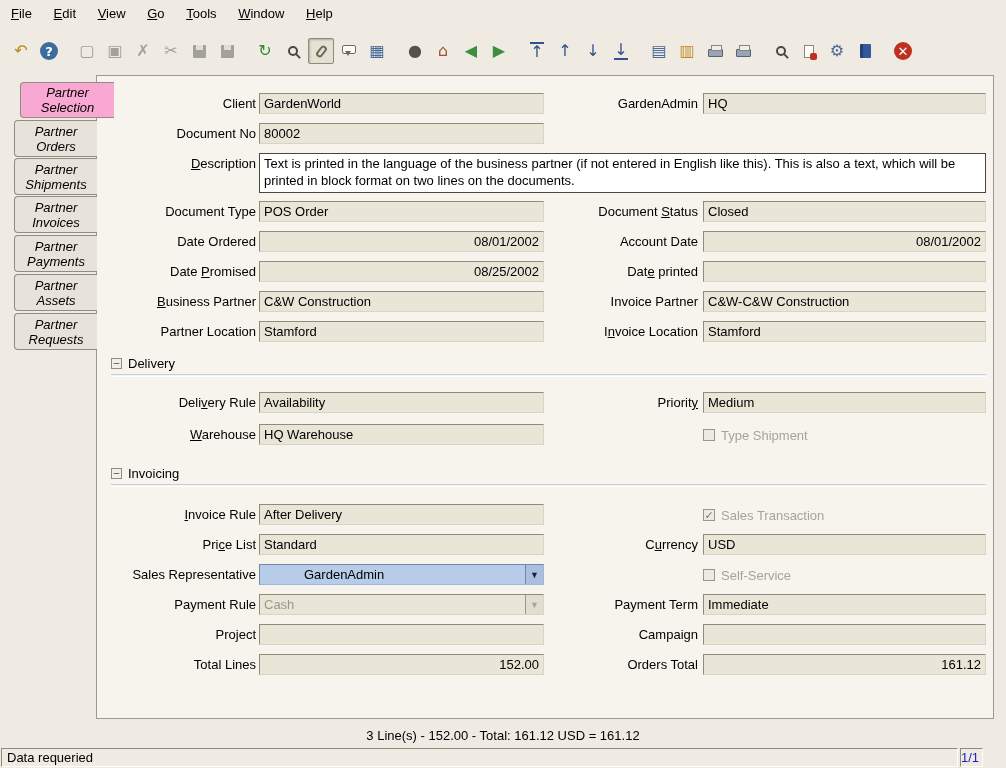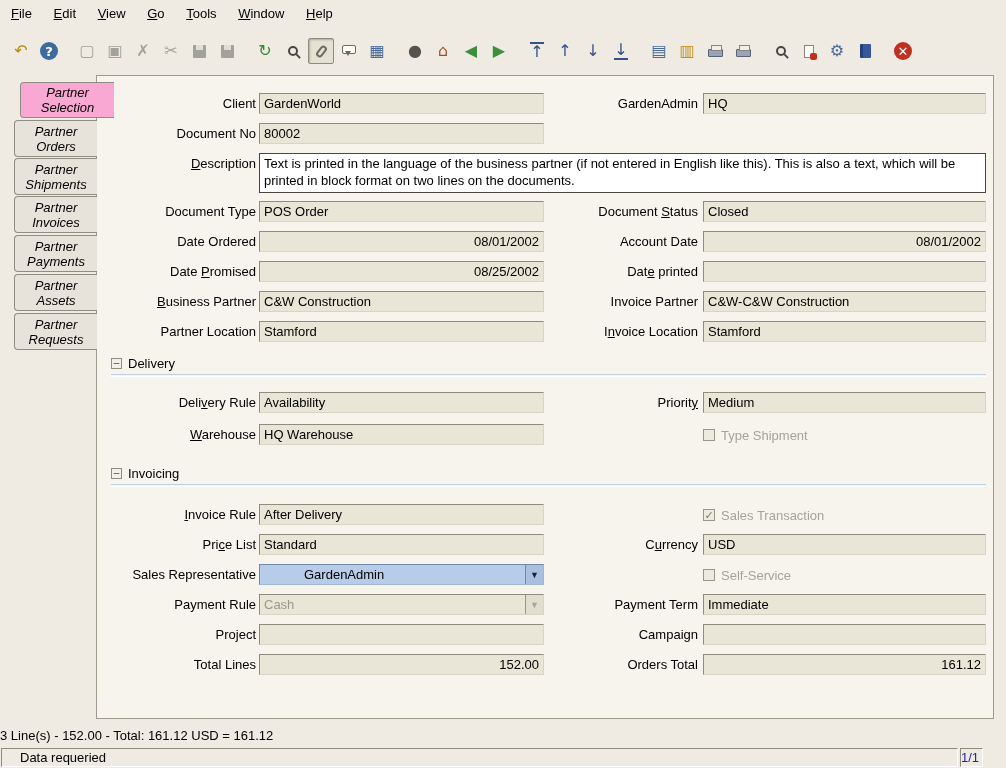--- a/index.html
+++ b/index.html
@@ -56,23 +56,23 @@
   .desc{position:absolute;left:162px;top:0;width:727px;height:40px;border:1px solid #4A483E;background:#FFF;font:13px/17px "Liberation Sans","DejaVu Sans",sans-serif;padding:1px 4px;resize:none;overflow:hidden;outline:none}
   .cbWrap{position:absolute;left:606px;height:22px;display:flex;align-items:center;gap:6px}
   .cbbox{width:12px;height:12px;border:1px solid #9A968A;background:#EDEAE0;display:inline-flex;align-items:center;justify-content:center;font-size:11px;line-height:1;color:#7A776E;font-family:"DejaVu Sans",sans-serif}
   .cblabel{color:#A6A399}
   .section{position:absolute;left:14px;width:875px;height:22px}
   .collapse{position:absolute;left:0;top:5px;width:11px;height:11px;border:1px solid #8F8C82;background:#F2EFE6;font-size:9px;line-height:8px;text-align:center;color:#444;font-family:"DejaVu Sans",sans-serif;cursor:default}
   .sec-label{position:absolute;left:17px;top:0;line-height:21px}
   .sec-line{position:absolute;left:0;right:0;top:21px;height:3px;border-top:1px solid #BFD0E2;border-bottom:1px solid #FFFFFF}
 
   
-  .statusline{position:absolute;left:0;top:726px;width:100%;height:20px;text-align:left;line-height:20px}
+  .statusline{position:absolute;left:0;top:726px;width:100%;height:20px;text-align:center;line-height:20px}
   .statusbar{position:absolute;left:0;top:747px;width:100%;height:21px}
-  .sb-msg{position:absolute;left:1px;top:1px;width:957px;height:19px;border:1px solid;border-color:#8F8C7E #FFF #FFF #8F8C7E;line-height:17px;padding:0 18px}
+  .sb-msg{position:absolute;left:1px;top:1px;width:957px;height:19px;border:1px solid;border-color:#8F8C7E #FFF #FFF #8F8C7E;line-height:17px;padding:0 5px}
   .sb-rec{position:absolute;left:960px;top:1px;width:23px;height:19px;border:1px solid;border-color:#8F8C7E #FFF #FFF #8F8C7E;text-align:left;line-height:17px;color:#2222BB}
 </style>
 </head>
 <body>
 
 <div class="window">
 
   <div class="menubar">
     <span class="mi"><u>F</u>ile</span>
     <span class="mi"><u>E</u>dit</span>

